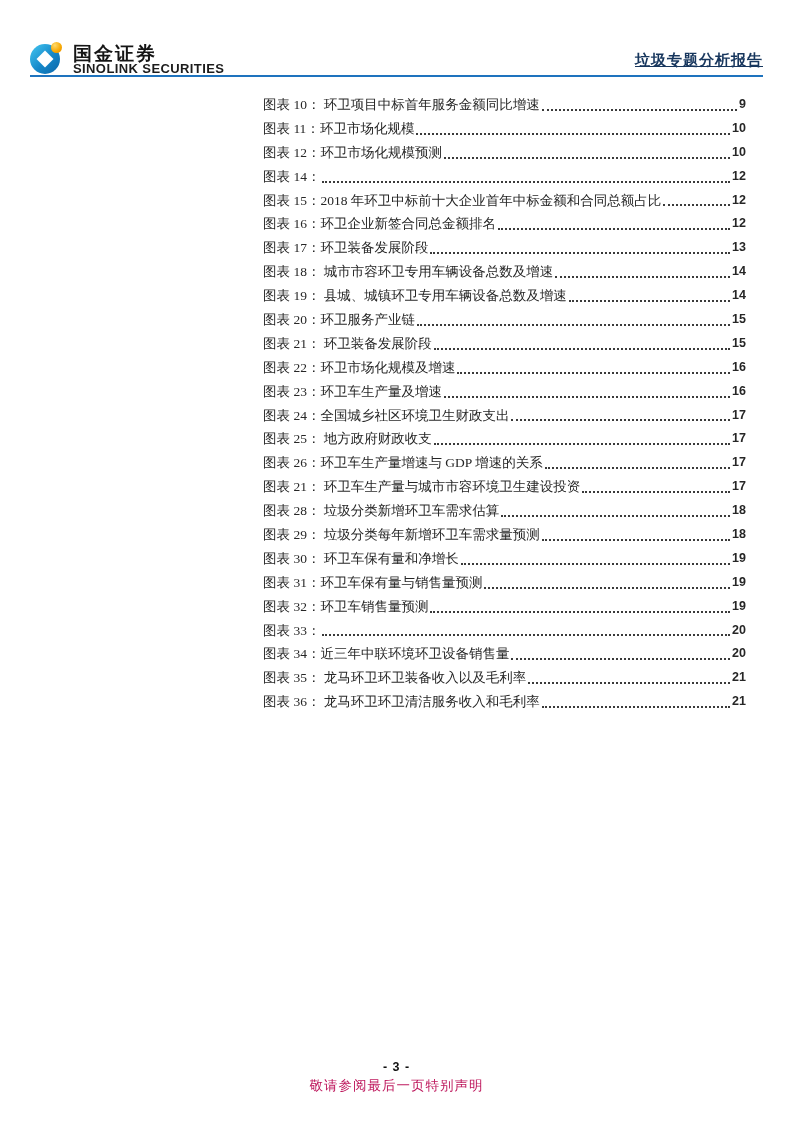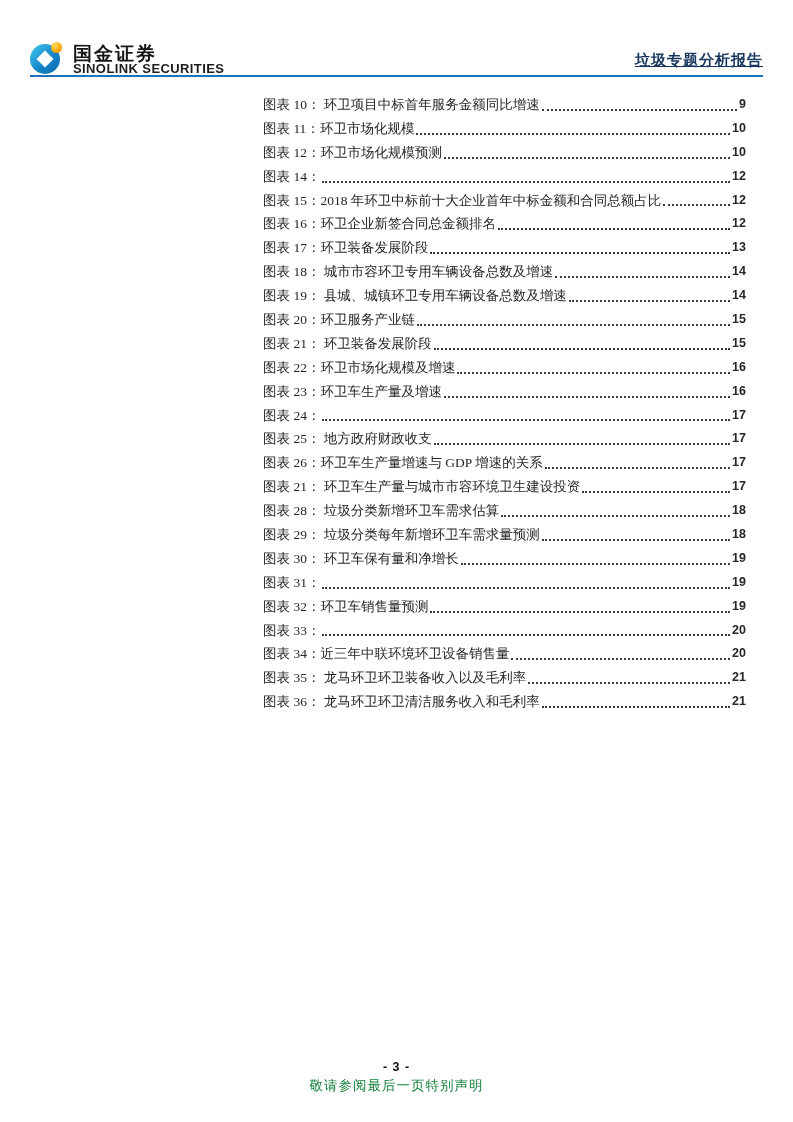--- a/index.html
+++ b/index.html
@@ -102,21 +102,21 @@
     font-weight: bold; font-size: 12.5px;
     color: #111111;
     letter-spacing: 1px;
   }
   .footer-disclaimer {
     position: absolute;
     top: 1077px; left: 0; width: 100%;
     text-align: center;
     font-family: "Liberation Serif", serif;
     font-size: 13.5px;
-    color: #15803d;
+    color: #be185d;
     letter-spacing: 1px;
   }
 </style>
 </head>
 <body>
 
 <div class="page">
 
   <div class="logo">
     <div class="logo-mark">
@@ -220,20 +220,21 @@
 
     <div class="toc-row">
       <span class="toc-label">图表 23：</span>
       <span class="toc-title">环卫车生产量及增速</span>
       <span class="toc-leader"></span>
       <span class="toc-page">16</span>
     </div>
 
     <div class="toc-row">
       <span class="toc-label">图表 24：</span>
+      <span class="toc-title">全国城乡社区环境卫生财政支出</span>
       <span class="toc-leader"></span>
       <span class="toc-page">17</span>
     </div>
 
     <div class="toc-row">
       <span class="toc-label">图表 25：</span>
       <span class="toc-title"> 地方政府财政收支</span>
       <span class="toc-leader"></span>
       <span class="toc-page">17</span>
     </div>
@@ -268,20 +269,21 @@
 
     <div class="toc-row">
       <span class="toc-label">图表 30：</span>
       <span class="toc-title"> 环卫车保有量和净增长</span>
       <span class="toc-leader"></span>
       <span class="toc-page">19</span>
     </div>
 
     <div class="toc-row">
       <span class="toc-label">图表 31：</span>
+      <span class="toc-title">环卫车保有量与销售量预测</span>
       <span class="toc-leader"></span>
       <span class="toc-page">19</span>
     </div>
 
     <div class="toc-row">
       <span class="toc-label">图表 32：</span>
       <span class="toc-title">环卫车销售量预测</span>
       <span class="toc-leader"></span>
       <span class="toc-page">19</span>
     </div>

